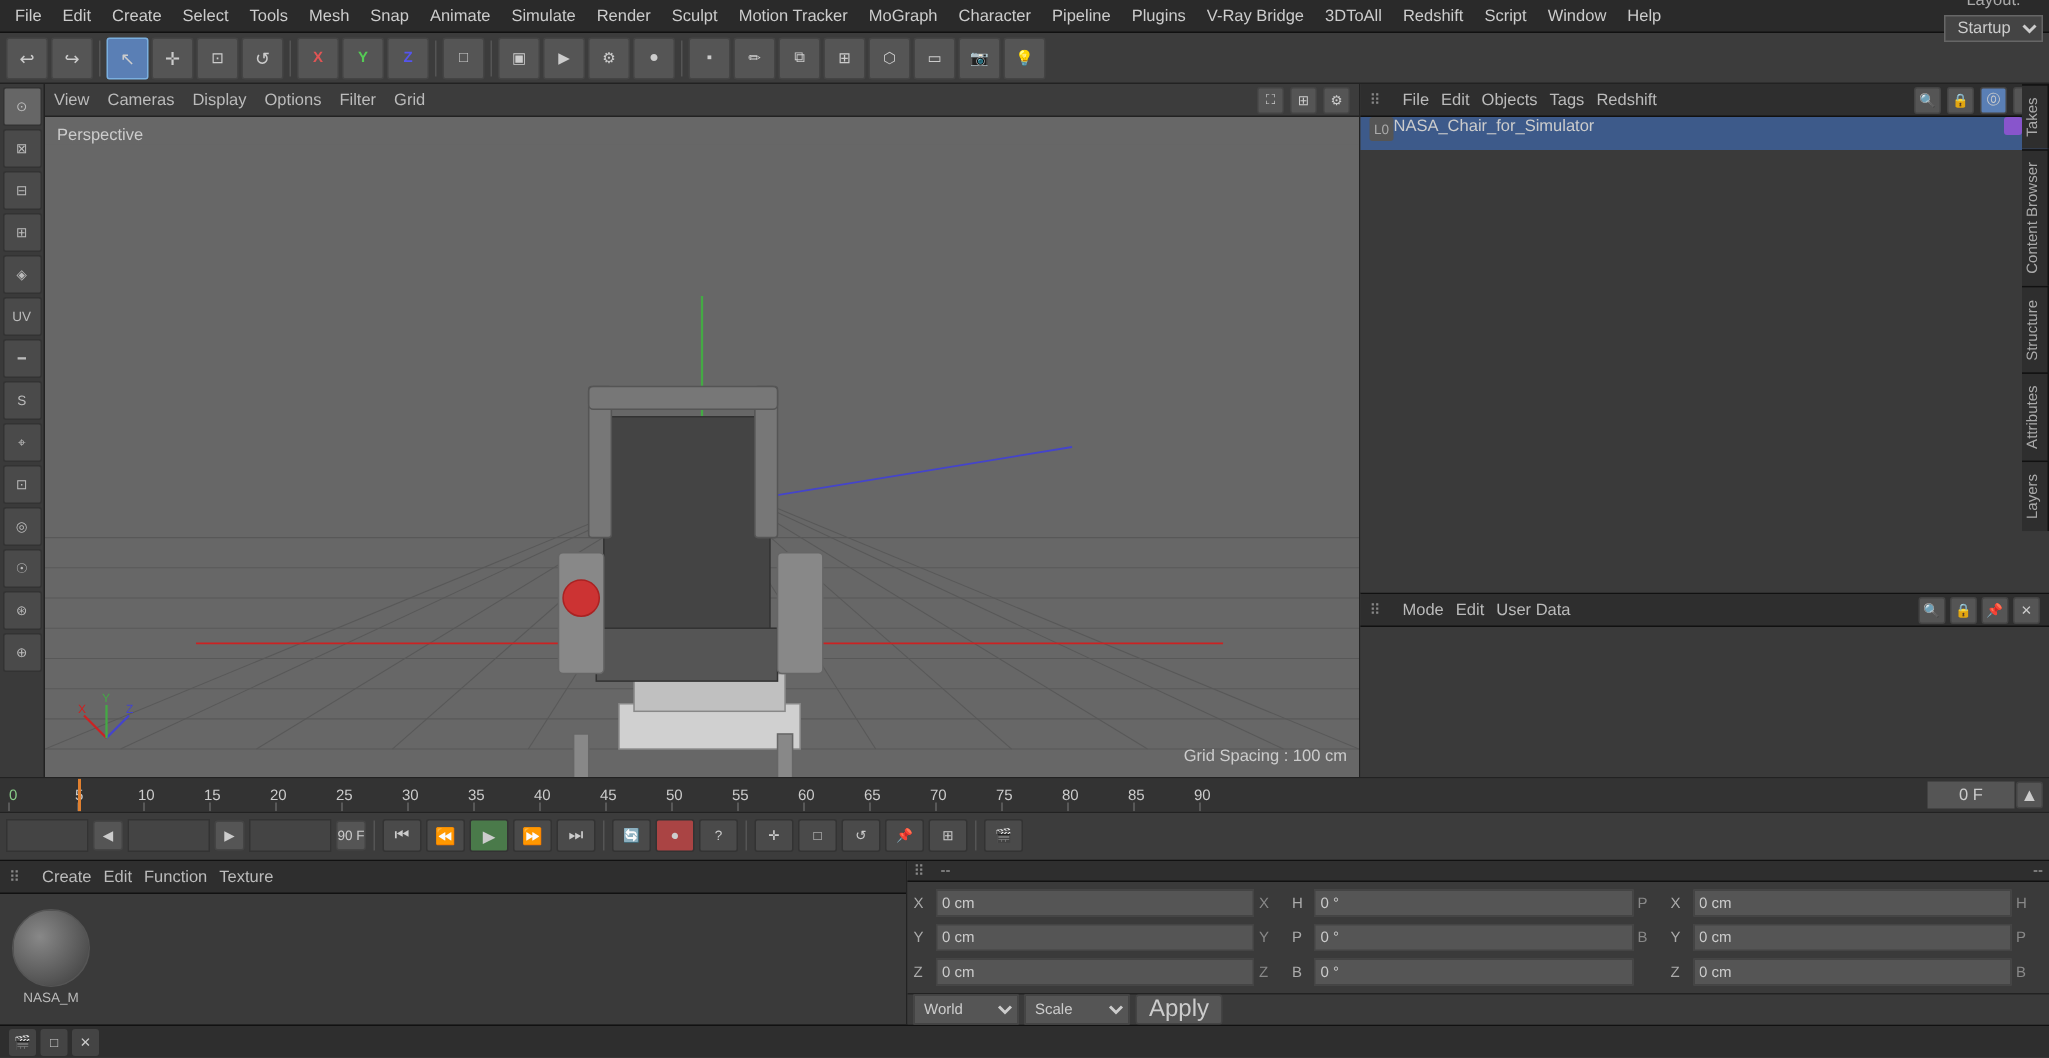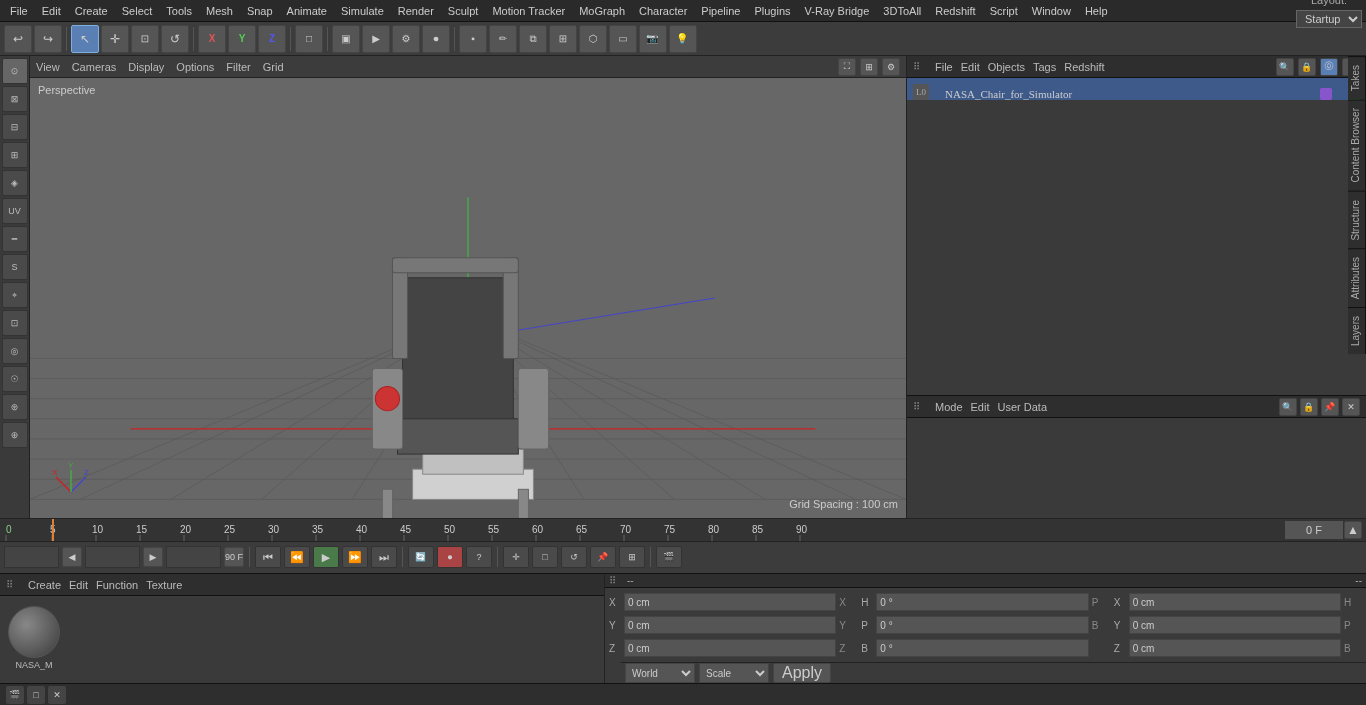--- a/index.html
+++ b/index.html
@@ -36,21 +36,21 @@
     #axis-indicator { position: absolute; bottom: 16px; left: 16px; width: 50px; height: 50px; }
 
     
     #right-panel { width: 460px; display: flex; flex-direction: column; border-left: 1px solid #222; }
     
     #obj-manager { height: 340px; background: #3a3a3a; border-bottom: 1px solid #111; display: flex; flex-direction: column; }
     #obj-manager-header { height: 22px; background: #2e2e2e; display: flex; align-items: center; padding: 0 6px; gap: 8px; border-bottom: 1px solid #111; }
     #obj-manager-header span { font-size: 11px; color: #bbb; cursor: pointer; }
     #obj-manager-search { margin-left: auto; display: flex; gap: 4px; }
     #obj-manager-content { flex: 1; background: #3a3a3a; }
-    .obj-row { display: flex; align-items: flex-end; height: 22px; padding: 0 6px; gap: 16px; cursor: pointer; font-family: Liberation Serif, serif; }
+    .obj-row { display: flex; align-items: flex-start; height: 22px; padding: 0 6px; gap: 0; cursor: pointer; }
     .obj-row.selected { background: #3d5a8a; }
     .obj-icon { width: 16px; height: 16px; background: #888; border-radius: 2px; flex-shrink: 0; display: flex; align-items: center; justify-content: center; font-size: 8px; }
     .obj-color { width: 12px; height: 12px; border-radius: 2px; flex-shrink: 0; }
     .obj-name { font-size: 11px; color: #ccc; flex: 1; }
     .vtab { width: 18px; writing-mode: vertical-rl; text-orientation: mixed; transform: rotate(180deg); background: #2e2e2e; color: #aaa; font-size: 10px; padding: 8px 2px; cursor: pointer; border-left: 1px solid #111; border-bottom: 1px solid #111; }
 
     
     #attr-panel { flex: 1; background: #3a3a3a; display: flex; flex-direction: column; }
     #attr-header { height: 22px; background: #2e2e2e; display: flex; align-items: center; padding: 0 6px; gap: 8px; border-bottom: 1px solid #111; }
     #attr-header span { font-size: 11px; color: #bbb; cursor: pointer; }
@@ -77,21 +77,21 @@
 
     
     #coords-panel { flex: 1; background: #3a3a3a; display: flex; flex-direction: column; }
     #coords-header { height: 22px; background: #2e2e2e; display: flex; align-items: center; padding: 0 4px; gap: 4px; border-bottom: 1px solid #111; }
     #coords-content { flex: 1; display: grid; grid-template-columns: 1fr 1fr 1fr; padding: 4px; gap: 4px; }
     .coord-group { display: flex; flex-direction: column; gap: 3px; }
     .coord-row { display: flex; align-items: center; gap: 3px; height: 20px; }
     .coord-label { font-size: 10px; color: #aaa; width: 12px; }
     .coord-input { flex: 1; height: 18px; background: #555; border: 1px solid #444; color: #ccc; font-size: 10px; padding: 0 3px; }
     .coord-unit { font-size: 10px; color: #888; width: 18px; }
-    #coords-footer { height: 28px; display: flex; align-items: center; padding: 0 4px; gap: 4px; border-top: 1px solid #222; margin-left: 16px; }
+    #coords-footer { height: 28px; display: flex; align-items: center; padding: 0 4px; gap: 4px; border-top: 1px solid #222; }
     .coord-select { height: 20px; background: #555; border: 1px solid #444; color: #ccc; font-size: 10px; padding: 0 2px; width: 70px; }
     .apply-btn { height: 20px; background: #555; border: 1px solid #444; color: #ccc; font-size: 16px; padding: 0 8px; cursor: pointer; border-radius: 2px; }
 
     
     #status-bar { height: 22px; background: #2e2e2e; border-top: 1px solid #111; display: flex; align-items: center; padding: 0 6px; gap: 6px; }
     #status-icons { display: flex; gap: 3px; align-items: center; }
     .status-icon { width: 18px; height: 18px; background: #444; border-radius: 2px; display: flex; align-items: center; justify-content: center; font-size: 9px; cursor: pointer; }
     #status-text { font-size: 10px; color: #bbb; flex: 1; margin-left: 8px; }
   </style>
 </head>

